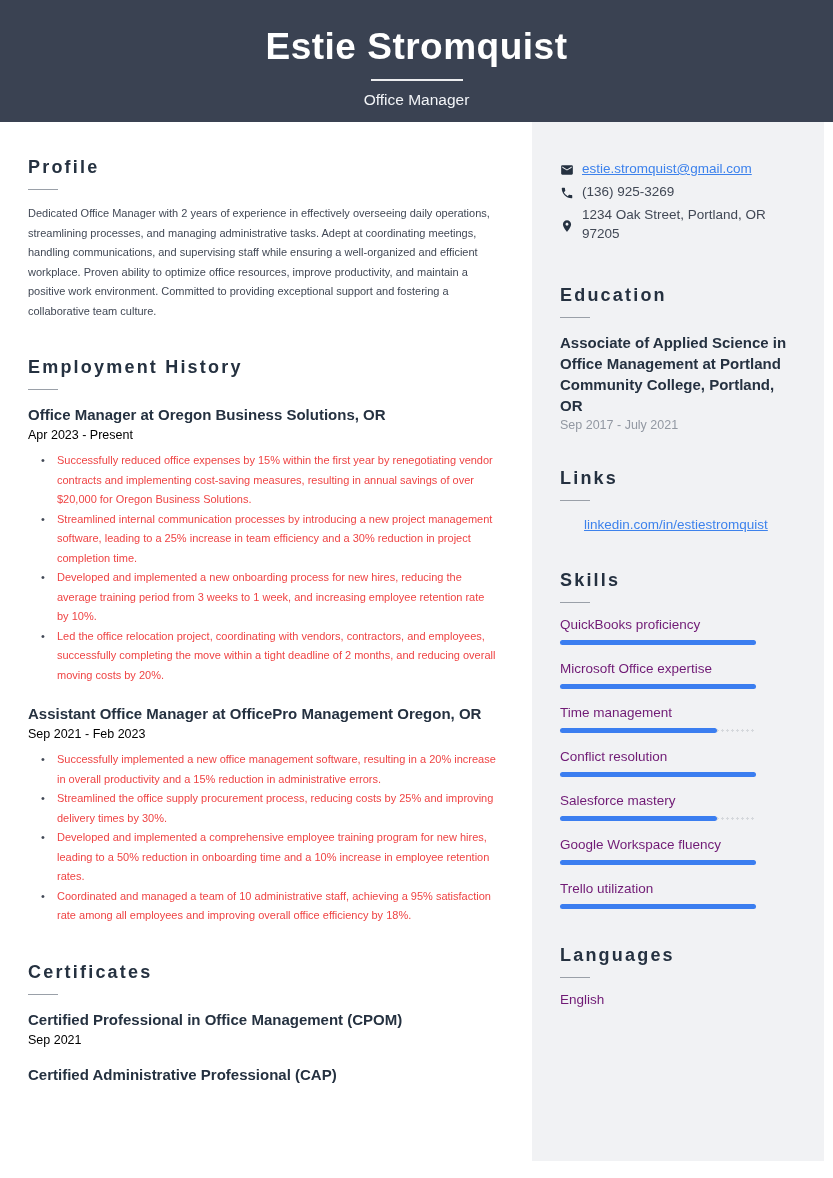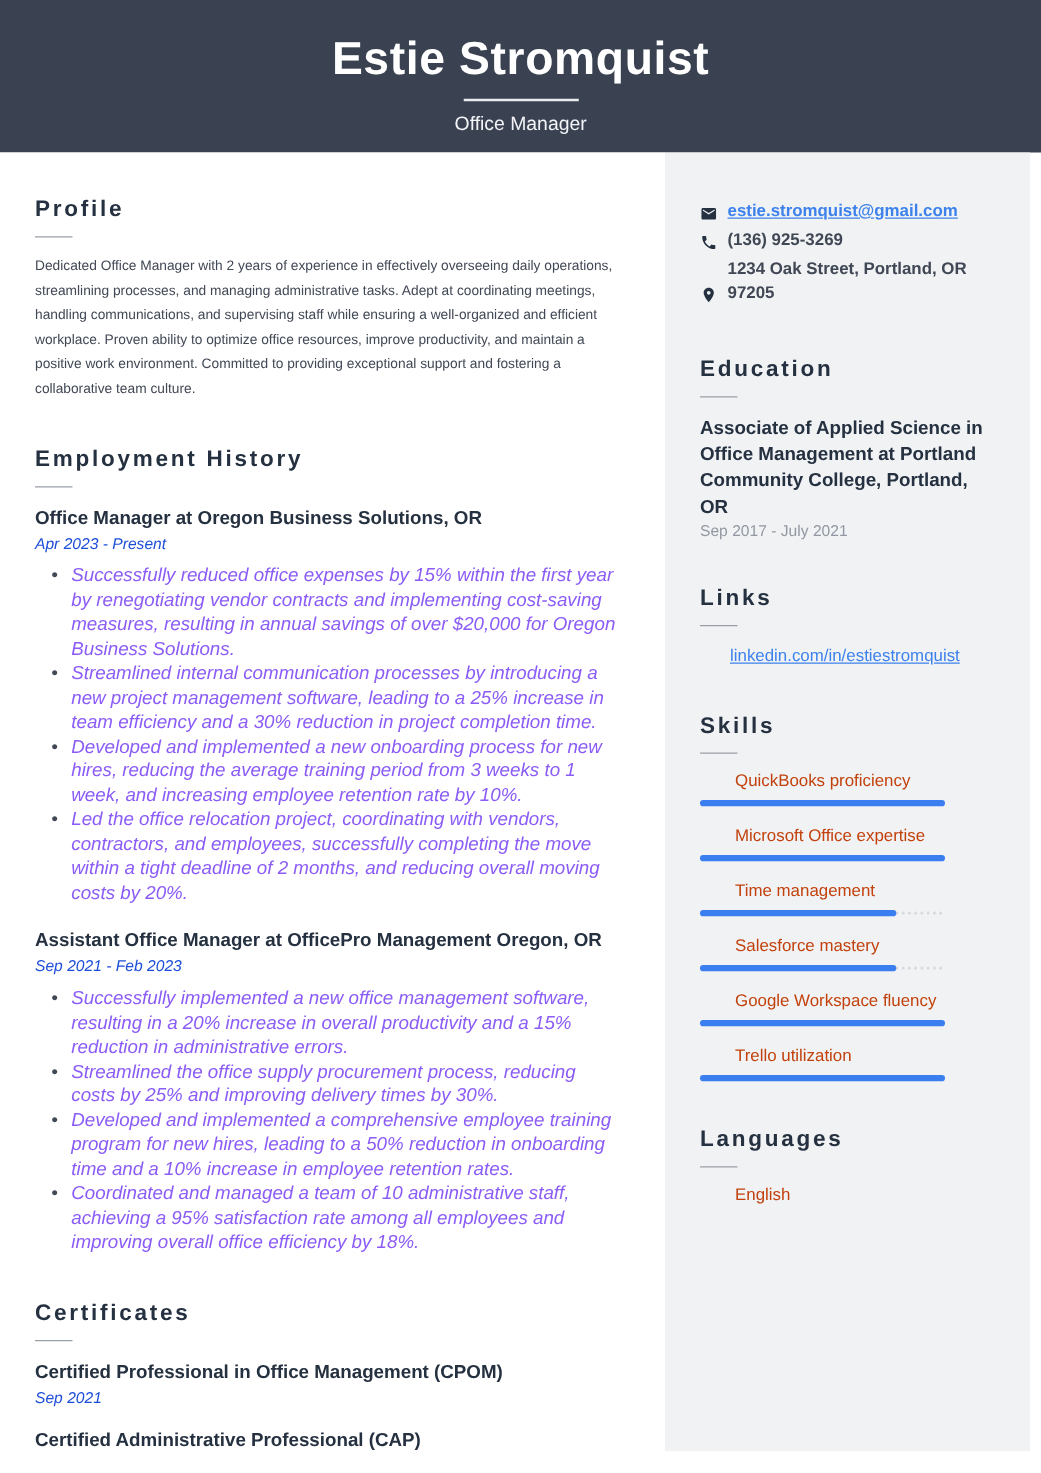--- a/index.html
+++ b/index.html
@@ -20,38 +20,38 @@
 
   
   .section-heading { color: #253140; font-size: 18px; font-weight: 700; letter-spacing: 2.2px; }
   .section-rule { width: 30px; border: none; border-top: 1px solid #9aa0a8; margin: 11px 0 14px 0; }
   section { margin-bottom: 36px; }
 
   
   .body-text { font-size: 11px; line-height: 19.5px; color: #414855; }
   .job { margin-bottom: 18px; }
   .job-title, .cert-title, .degree { color: #253140; font-size: 15px; font-weight: 700; line-height: 21px; }
-  .date-line { color: #1d4ed8; font-size: 12.5px; margin: 3px 0 9px 0; font-style: italic; }
+  .date-line { color: #000000; font-size: 12.5px; margin: 3px 0 9px 0; }
   ul.bullets { list-style: none; }
-  ul.bullets li { position: relative; padding-left: 29px; font-size: 15px; line-height: 19.5px; color: #8b5cf6; font-style: italic; }
+  ul.bullets li { position: relative; padding-left: 29px; font-size: 11px; line-height: 19.5px; color: #ef4444; }
   ul.bullets li::before { content: "•"; position: absolute; left: 13px; color: #414855; }
   .cert { margin-bottom: 17px; }
   .cert .date-line { margin: 3px 0 0 0; }
 
   
   .contact { margin-bottom: 42px; }
-  .contact-row { display: flex; align-items: flex-end; margin-bottom: 4px; font-size: 13.5px; line-height: 19px; font-weight: bold; }
+  .contact-row { display: flex; align-items: center; margin-bottom: 4px; font-size: 13.5px; line-height: 19px; }
   .contact-row .cicon { width: 14px; height: 14px; flex: 0 0 14px; margin: 3px 8px 0 0; fill: #253140; }
   a.link { color: #3d82ec; text-decoration: underline; cursor: pointer; }
   .sidebar .body-text { font-size: 13.5px; }
   .degree { margin-bottom: 2px; }
   .edu-dates { color: #9298a2; font-size: 12.5px; margin: 2px 0 7px 0; }
 
   .meter-row { margin-bottom: 16px; }
-  .meter-label { font-size: 13.5px; color: #c2410c; margin-bottom: 8px; margin-left: 28px; }
+  .meter-label { font-size: 13.5px; color: #701a75; margin-bottom: 8px; }
   .bar { position: relative; height: 5px; width: 196px; }
   .bar-track { position: absolute; left: 0; right: 0; top: 1px; height: 3px;
     background-image: radial-gradient(circle, #d5d8dc 1.1px, transparent 1.3px);
     background-size: 5px 3px; background-position: 0 50%; background-repeat: repeat-x; }
   .bar-fill { position: absolute; left: 0; top: 0; height: 5px; border-radius: 3px; background: #3b7ef0; }
 </style>
 </head>
 <body>
 
 <div class="page">
@@ -183,20 +183,27 @@
             </div>
 
             <div class="meter-row">
               <div class="meter-label">Time management</div>
               <div class="bar">
                 <div class="bar-track"></div>
                 <div class="bar-fill" style="width: 80%;"></div>
               </div>
             </div>
 
+            <div class="meter-row">
+              <div class="meter-label">Conflict resolution</div>
+              <div class="bar">
+                <div class="bar-track"></div>
+                <div class="bar-fill" style="width: 100%;"></div>
+              </div>
+            </div>
 
             <div class="meter-row">
               <div class="meter-label">Salesforce mastery</div>
               <div class="bar">
                 <div class="bar-track"></div>
                 <div class="bar-fill" style="width: 80%;"></div>
               </div>
             </div>
 
             <div class="meter-row">

